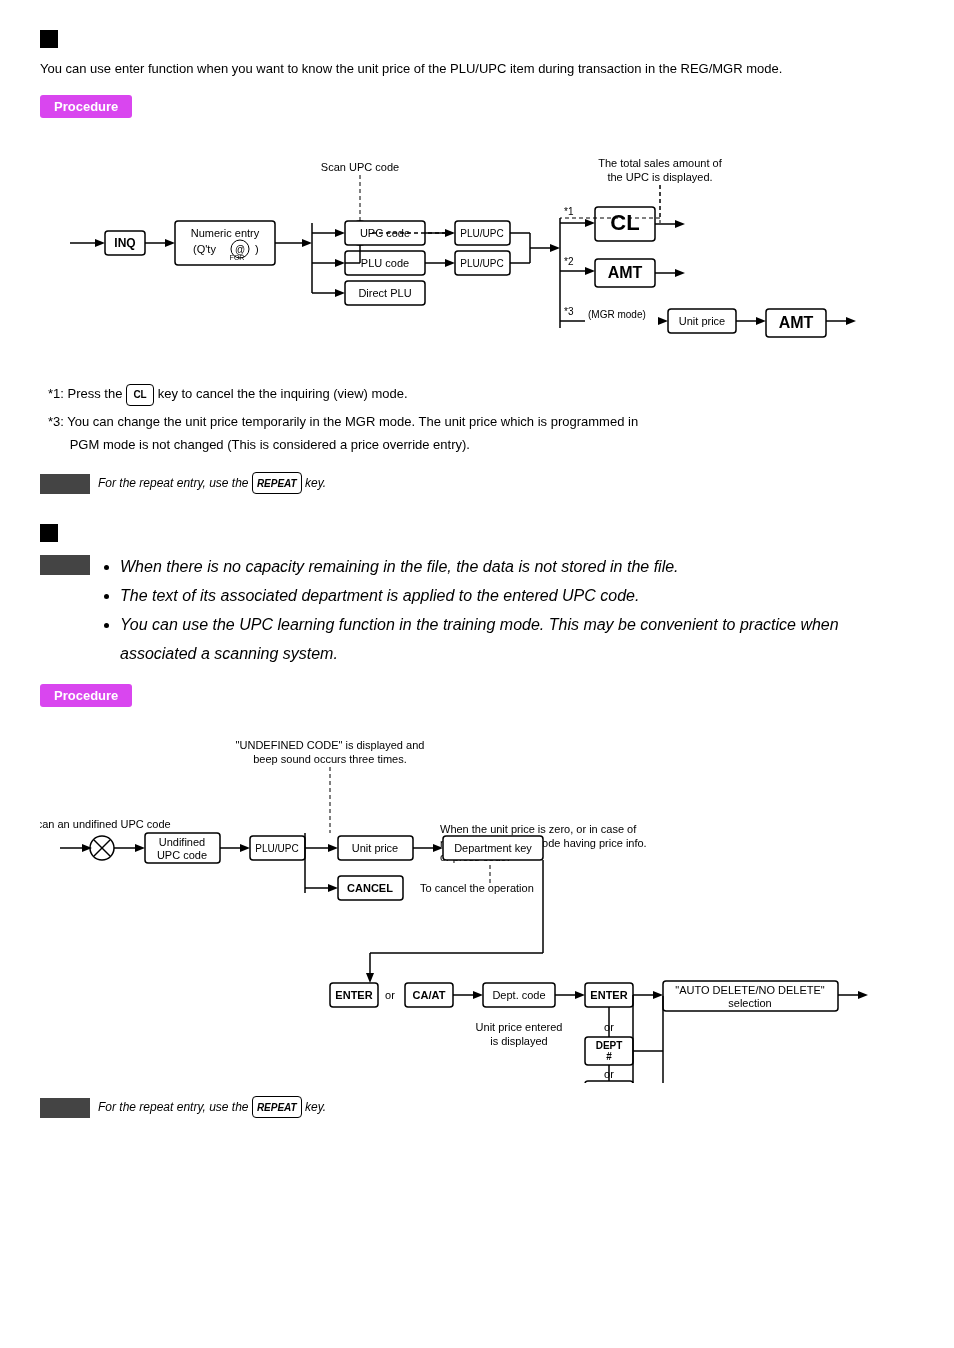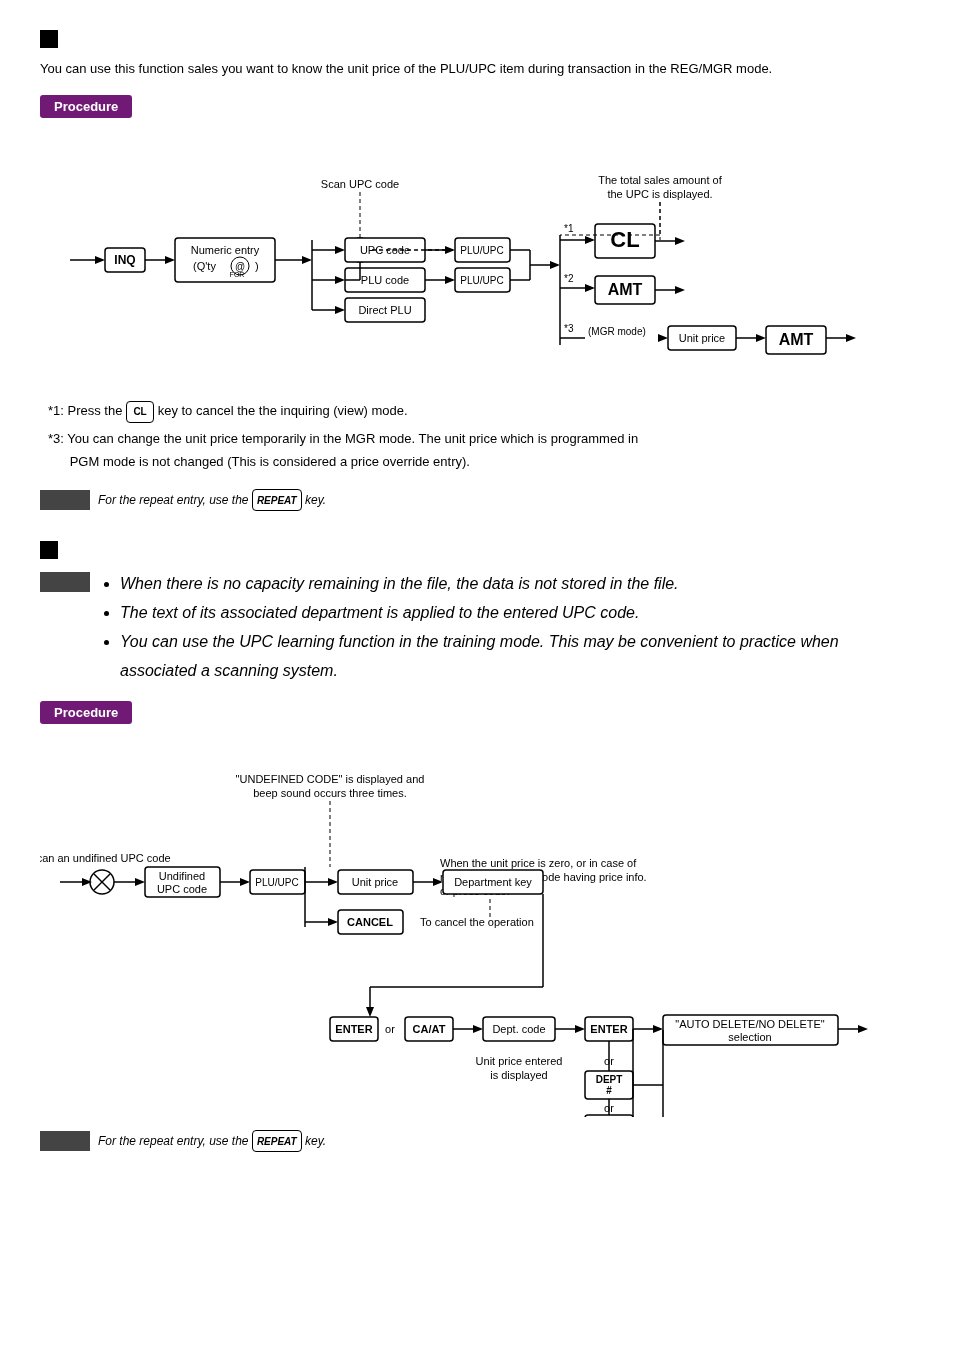--- a/index.html
+++ b/index.html
@@ -19,27 +19,27 @@
       display: inline-block;
       margin-bottom: 8px;
     }
 
     .intro-text {
       margin-bottom: 16px;
       line-height: 1.5;
     }
 
     .procedure-header {
-      background: #701a75;
+      background: #d946ef;
       color: #fff;
       font-weight: bold;
       font-size: 13px;
       padding: 4px 14px;
       display: inline-block;
-      margin-bottom: 33px;
+      margin-bottom: 16px;
       border-radius: 3px;
     }
 
     
     .key {
       display: inline-flex;
       align-items: center;
       justify-content: center;
       border: 1.5px solid #000;
       border-radius: 4px;
@@ -62,21 +62,21 @@
       background: #444;
       width: 50px;
       height: 20px;
       display: inline-block;
       vertical-align: middle;
       margin-right: 8px;
     }
 
     .note-line {
       display: flex;
-      align-items: center;
+      align-items: flex-end;
       margin-bottom: 6px;
       font-style: italic;
       font-size: 12px;
     }
 
     .notes-list {
       margin: 8px 0 16px 8px;
       line-height: 1.8;
     }
 
@@ -108,21 +108,21 @@
     .diag2-area {
       margin-top: 10px;
     }
   </style>
 </head>
 <body>
 
 <div>
   <div class="section-marker"></div>
 
-  <p class="intro-text">You can use this function sales you want to know the unit price of the PLU/UPC item during transaction in the REG/MGR mode.</p>
+  <p class="intro-text">You can use enter function when you want to know the unit price of the PLU/UPC item during transaction in the REG/MGR mode.</p>
 
   <div class="procedure-header">Procedure</div>
 
   
   <div style="margin-bottom: 16px; margin-top: 19px;">
     <svg width="870" height="210">
 
       <text x="320" y="18" font-size="11" text-anchor="middle">Scan UPC code</text>
 
       <line x1="320" y1="22" x2="320" y2="70" stroke="#000" stroke-dasharray="4,3" stroke-width="1"></line>

